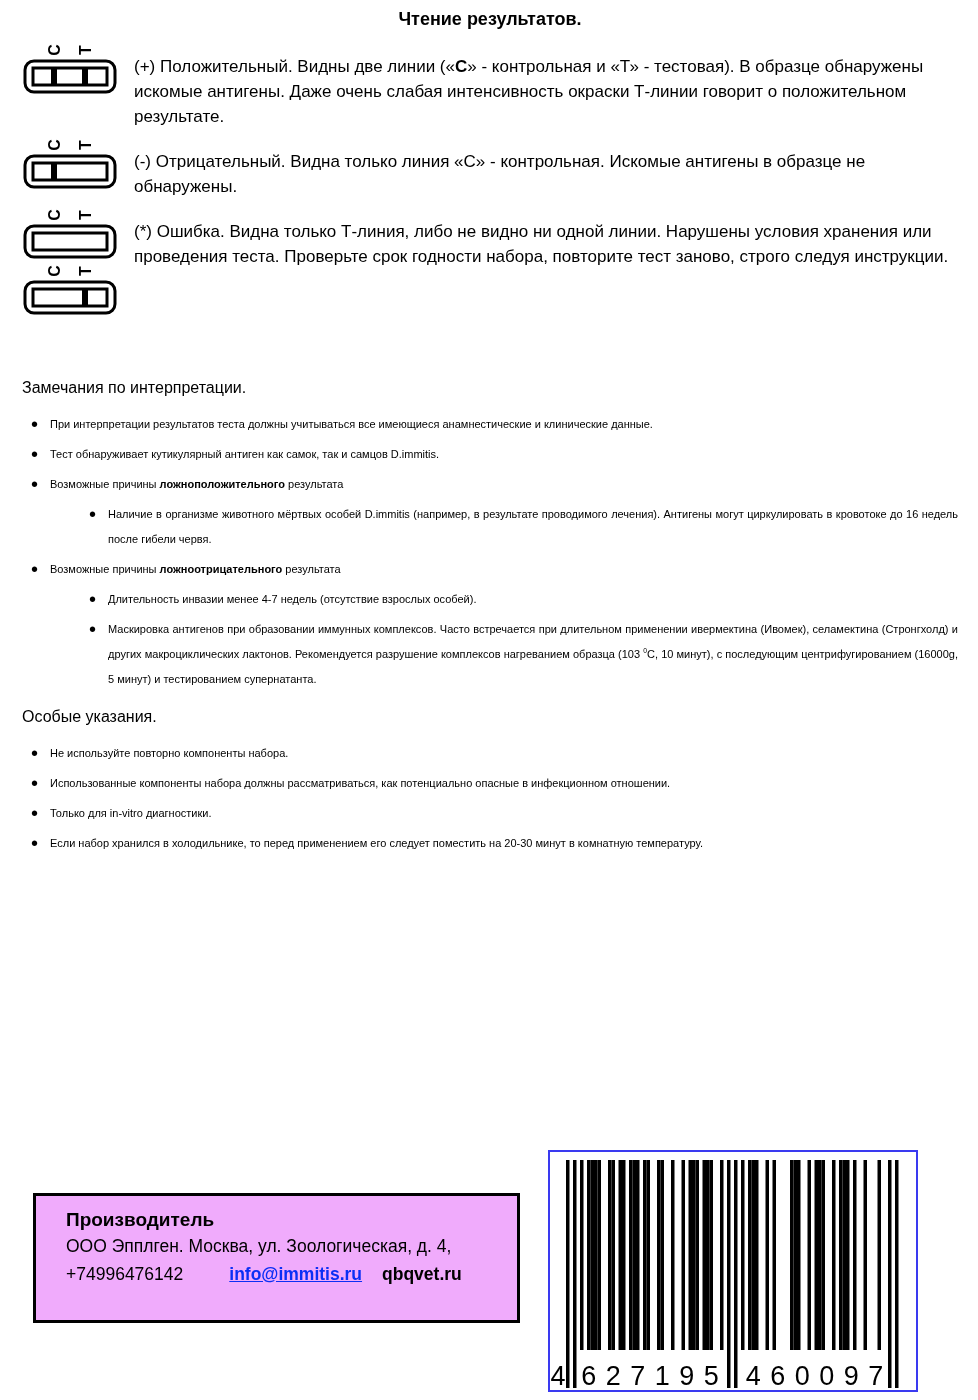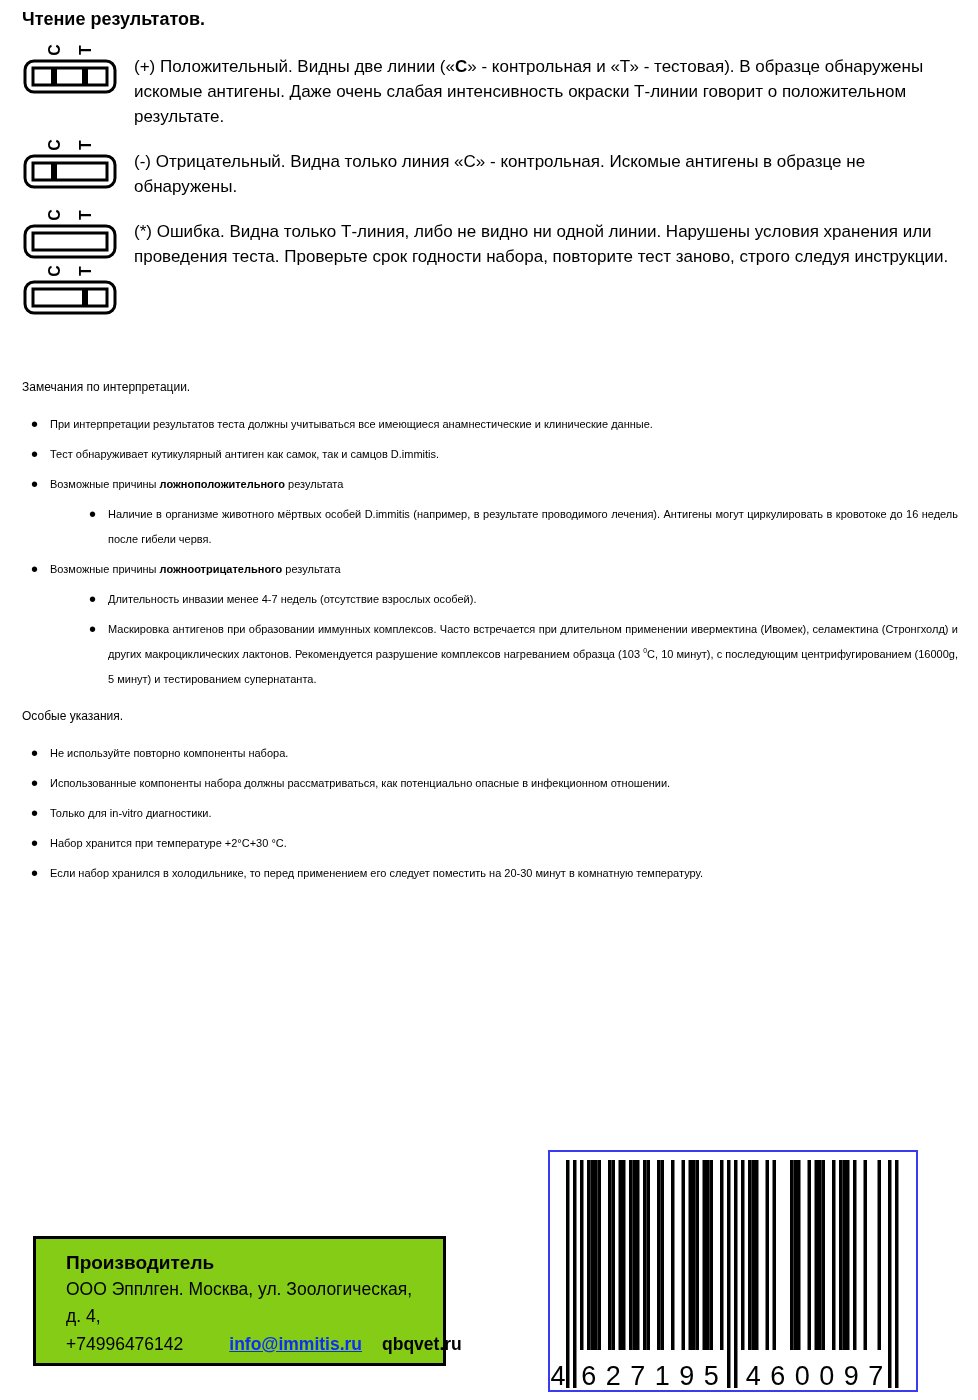--- a/index.html
+++ b/index.html
@@ -7,45 +7,45 @@
   .page {
     position: relative;
     width: 978px; height: 1400px;
     background: #fff;
     color: #000;
     font-family: "Liberation Sans", sans-serif;
     overflow: hidden;
   }
   .page-title {
     margin: 6px 20px 10px 22px;
-    font-size: 18px; line-height: 26px; font-weight: 700;
+    font-size: 18px; line-height: 26px; font-weight: 700; text-align: center;
   }
   .results { margin: 0 20px 0 22px; }
   .result-row { display: flex; gap: 16px; align-items: flex-start; margin-bottom: 8px; }
   .icon-col { width: 96px; flex: 0 0 96px; display: flex; flex-direction: column; gap: 4px; }
   .result-text { flex: 1; font-size: 17px; line-height: 25px; padding-top: 12px; }
   .rich b { font-weight: 700; }
   .rich sup { font-size: 62%; vertical-align: super; line-height: 0; }
   .section-heading {
     margin: 60px 20px 12px 22px;
-    font-size: 12px; line-height: 25px; font-weight: 400;
+    font-size: 16px; line-height: 25px; font-weight: 400;
   }
   .section-heading.special { margin-top: 12px; }
   ul.bullets { list-style: none; margin: 0 20px 0 22px; padding: 0; font-size: 11px; line-height: 25px; }
   ul.bullets li { position: relative; padding-left: 28px; margin-bottom: 5px; }
   ul.bullets li::before { content: "\2022"; position: absolute; left: 9px; top: 0; font-size: 20px; }
   ul.bullets ul { list-style: none; margin: 5px 0 0 30px; padding: 0; }
   .justify { text-align: justify; }
   .cassette { display: block; }
   .manufacturer-box {
-    position: absolute; left: 33px; top: 1236px;
-    width: 413px; height: 130px;
+    position: absolute; left: 33px; top: 1193px;
+    width: 487px; height: 130px;
     border: 3px solid #000;
     padding: 10px 16px 10px 30px;
-    background: #84cc16;
+    background: #f0abfc;
   }
   .manufacturer-heading { font-size: 19px; font-weight: 700; line-height: 27px; }
   .manufacturer-address { font-size: 17.5px; line-height: 27px; }
   .manufacturer-contacts { font-size: 17.5px; line-height: 28px; }
   .manufacturer-phone { margin-right: 46px; margin-top: 6px; }
   .manufacturer-email { color: var(--link-blue, #0B2FF5); font-weight: 700; text-decoration: underline; margin-right: 20px; }
   .manufacturer-website { font-weight: 700; }
   .barcode-box {
     position: absolute; left: 548px; top: 1150px;
     width: 370px; height: 242px;
@@ -147,21 +147,20 @@
       </ul>
     </li>
   </ul>
 
   <div class="section-heading special">Особые указания.</div>
 
   <ul class="bullets">
     <li><span>Не используйте повторно компоненты набора.</span></li>
     <li><span>Использованные компоненты набора должны рассматриваться, как потенциально опасные в инфекционном отношении.</span></li>
     <li><span>Только для  in-vitro диагностики.</span></li>
-    <li><span>Набор хранится при температуре +2°С+30 °С.</span></li>
     <li><span>Если набор хранился в холодильнике, то перед применением его следует поместить на 20-30 минут в комнатную температуру.</span></li>
   </ul>
 
   <div class="manufacturer-box">
     <div class="manufacturer-heading">Производитель</div>
     <div class="manufacturer-address">ООО Эпплген. Москва, ул. Зоологическая, д. 4,</div>
     <div class="manufacturer-contacts">
       <span class="manufacturer-phone">+74996476142</span><a class="manufacturer-email" href="#">info@immitis.ru</a><span class="manufacturer-website">qbqvet.ru</span>
     </div>
   </div>

